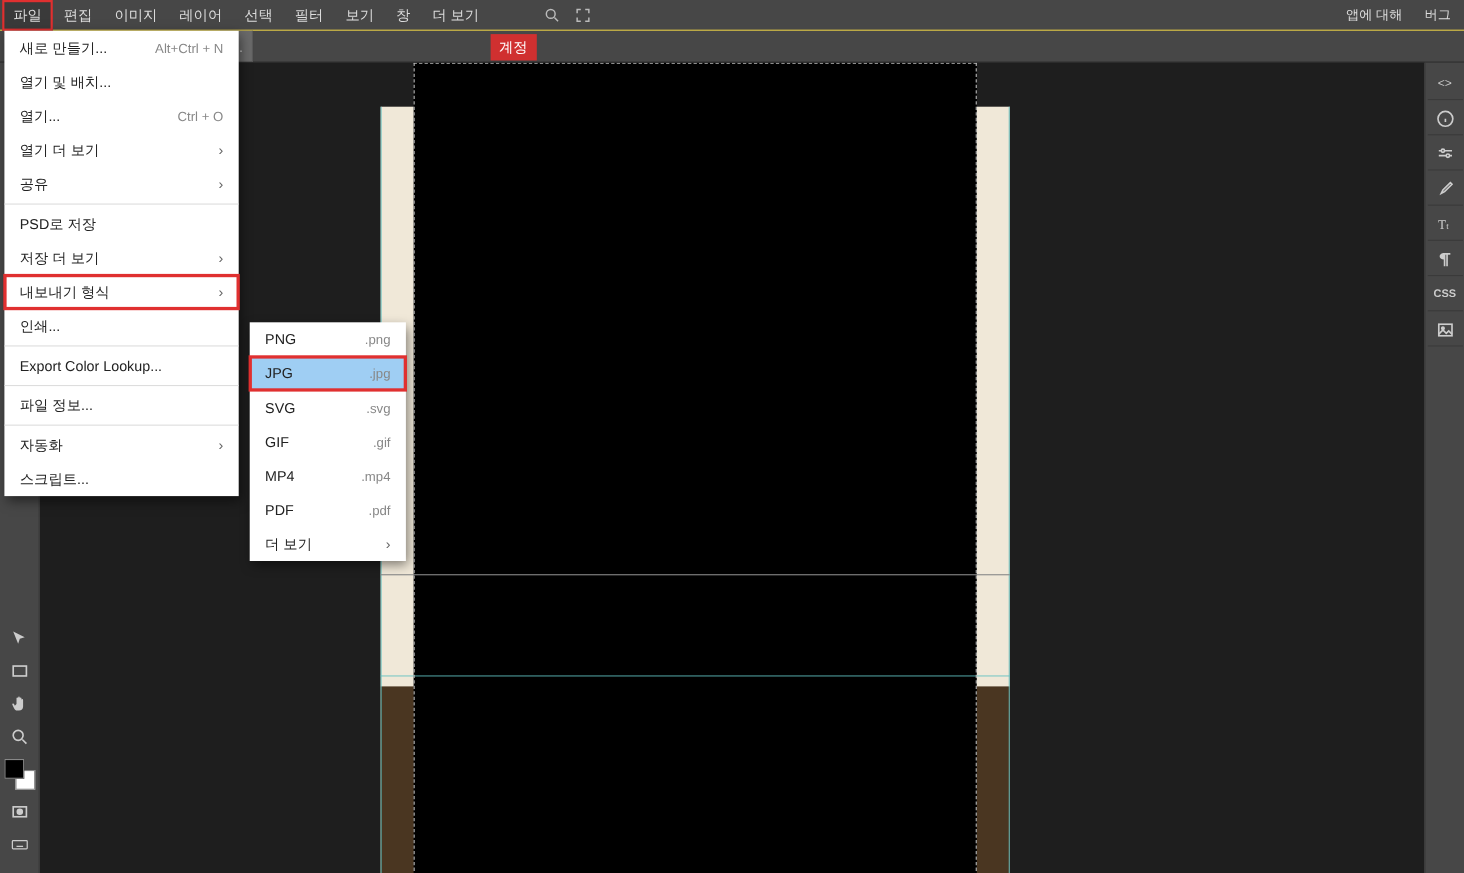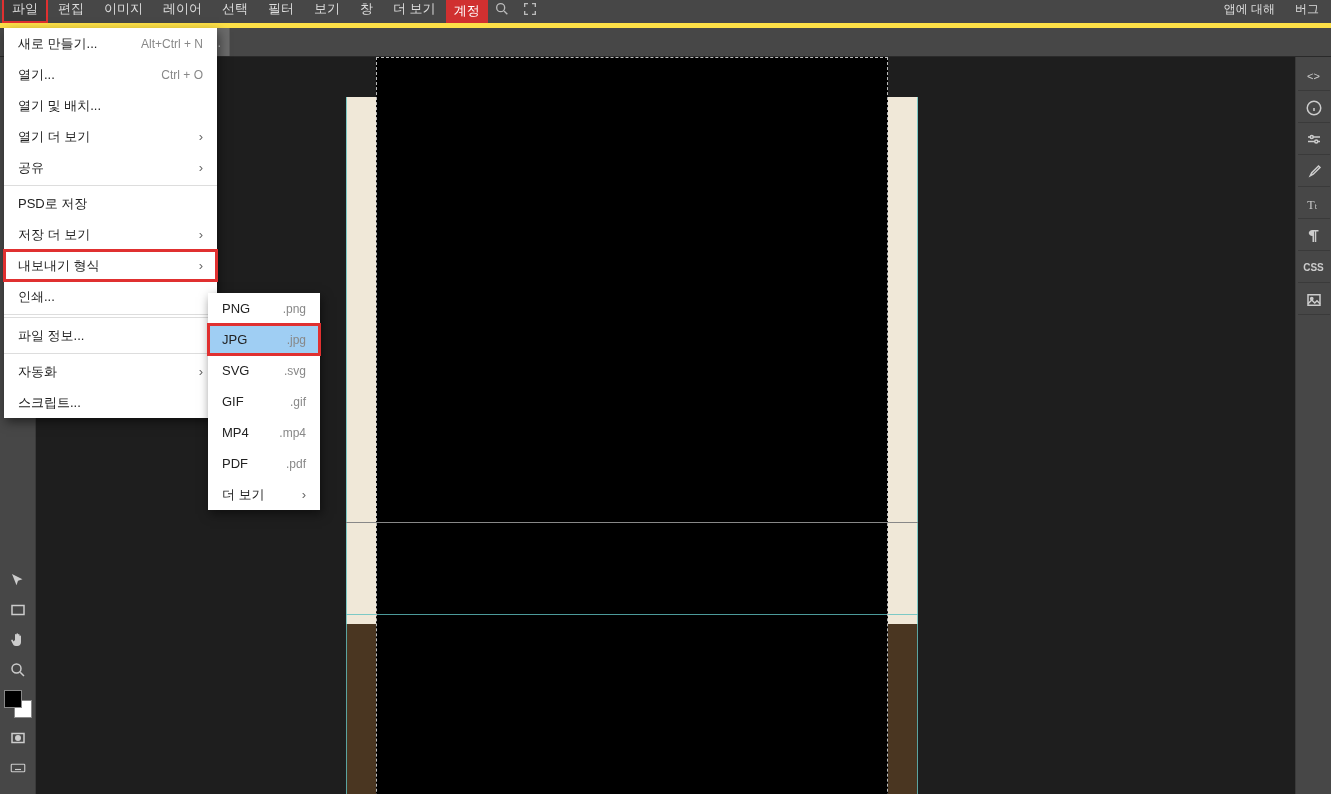--- a/index.html
+++ b/index.html
@@ -10,23 +10,23 @@
   font-family: Arial, sans-serif;
   font-size: 13px;
   color: #ddd;
   overflow: hidden;
   position: relative;
 }
 .menubar {
   height: 28px;
   background: #474747;
   display: flex;
-  align-items: flex-end;
+  align-items: flex-start;
   padding: 0 2px;
-  border-bottom: 5px solid #fde047;
+  border-bottom: 1px solid #fde047;
 }
 .menubar-item {
   padding: 5px 10px;
   cursor: pointer;
   color: #ddd;
   font-size: 13px;
 }
 .menubar-item.active {
   background: #3a3a3a;
   border: 2px solid #e03030;
@@ -191,21 +191,21 @@
 }
 .dd-sep { height:1px; background:#ddd; margin: 2px 0; }
 .dd-item .shortcut { color:#888; font-size:12px; }
 .dd-item .chev { color:#666; }
 .dd-item.highlight {
   outline: 3px solid #e03030;
   outline-offset: -2px;
 }
 
 .dd-submenu {
-  left: 208px; top: 293px; width: 112px;
+  left: 227px; top: 293px; width: 142px;
 }
 .dd-sub-item {
   height: 31px;
   padding: 0 14px;
   display:flex; align-items:center; justify-content:space-between;
   cursor:pointer;
 }
 .dd-sub-item .ext { color:#888; font-size:12px; }
 .dd-sub-item.highlight-blue {
   background: #9fcef3;
@@ -354,27 +354,27 @@
       </svg>
   </div>
 </div>
 
 <div class="dropdown dd-file">
   <div class="dd-item">
     <span>새로 만들기...</span>
     <span class="shortcut">Alt+Ctrl + N</span>
   </div>
   <div class="dd-item">
+    <span>열기 및 배치...</span>
+  </div>
+  <div class="dd-item">
     <span>열기...</span>
     <span class="shortcut">Ctrl + O</span>
   </div>
   <div class="dd-item">
-    <span>열기 및 배치...</span>
-  </div>
-  <div class="dd-item">
     <span>열기 더 보기</span>
     <span class="chev">›</span>
   </div>
   <div class="dd-item">
     <span>공유</span>
     <span class="chev">›</span>
   </div>
   <div class="dd-sep"></div>
   <div class="dd-item">
     <span>PSD로 저장</span>
@@ -384,20 +384,23 @@
     <span class="chev">›</span>
   </div>
   <div class="dd-item highlight">
     <span>내보내기 형식</span>
     <span class="chev">›</span>
   </div>
   <div class="dd-item">
     <span>인쇄...</span>
   </div>
   <div class="dd-sep"></div>
+  <div class="dd-item">
+    <span>Export Color Lookup...</span>
+  </div>
   <div class="dd-sep"></div>
   <div class="dd-item">
     <span>파일 정보...</span>
   </div>
   <div class="dd-sep"></div>
   <div class="dd-item">
     <span>자동화</span>
     <span class="chev">›</span>
   </div>
   <div class="dd-item">

